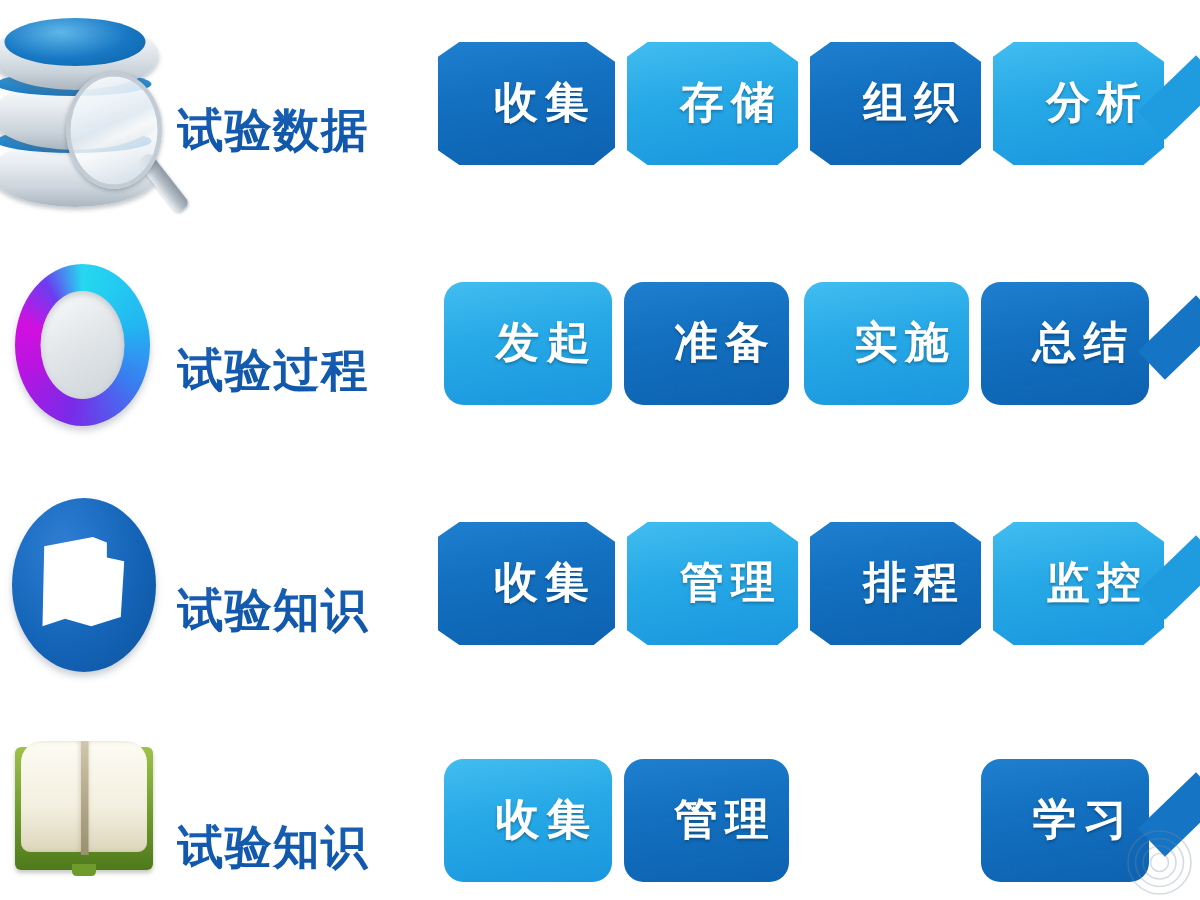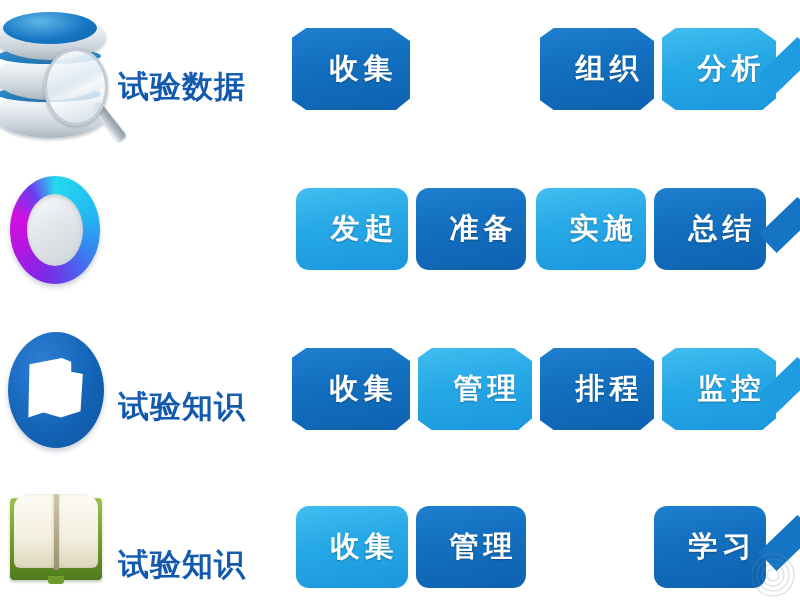--- a/index.html
+++ b/index.html
@@ -126,37 +126,41 @@
         <div class="db-top"></div>
         <div class="mag-handle"></div>
         <div class="mag-glass"></div>
       </div>
     </div>
     <div class="cat-label">试验数据</div>
     <div class="chips">
       <div class="chip penta c-dark" style="left:4px;width:118px">
           <span class="ctext">收集</span>
         </div>
+      <div class="chip penta c-light" style="left:130px;width:114px">
+          <span class="ctext">存储</span>
+        </div>
       <div class="chip penta c-dark" style="left:252px;width:114px">
           <span class="ctext">组织</span>
         </div>
       <div class="chip penta c-light" style="left:374px;width:114px">
           <span class="ctext">分析</span>
         </div>
       <div class="arrow-frag"></div>
     </div>
   </div>
 
   <div class="row" id="row1">
     <div class="icon-cell">
       <div class="icon-wrap ring">
         <div class="ring-outer"></div>
         <div class="ring-inner"></div>
       </div>
     </div>
+    <div class="cat-label">试验过程</div>
     <div class="chips">
       <div class="chip round c-light" style="left:8px;width:112px">
           <span class="ctext">发起</span>
         </div>
       <div class="chip round c-dark" style="left:128px;width:110px">
           <span class="ctext">准备</span>
         </div>
       <div class="chip round c-dark" style="left:366px;width:112px">
           <span class="ctext">总结</span>
         </div>

